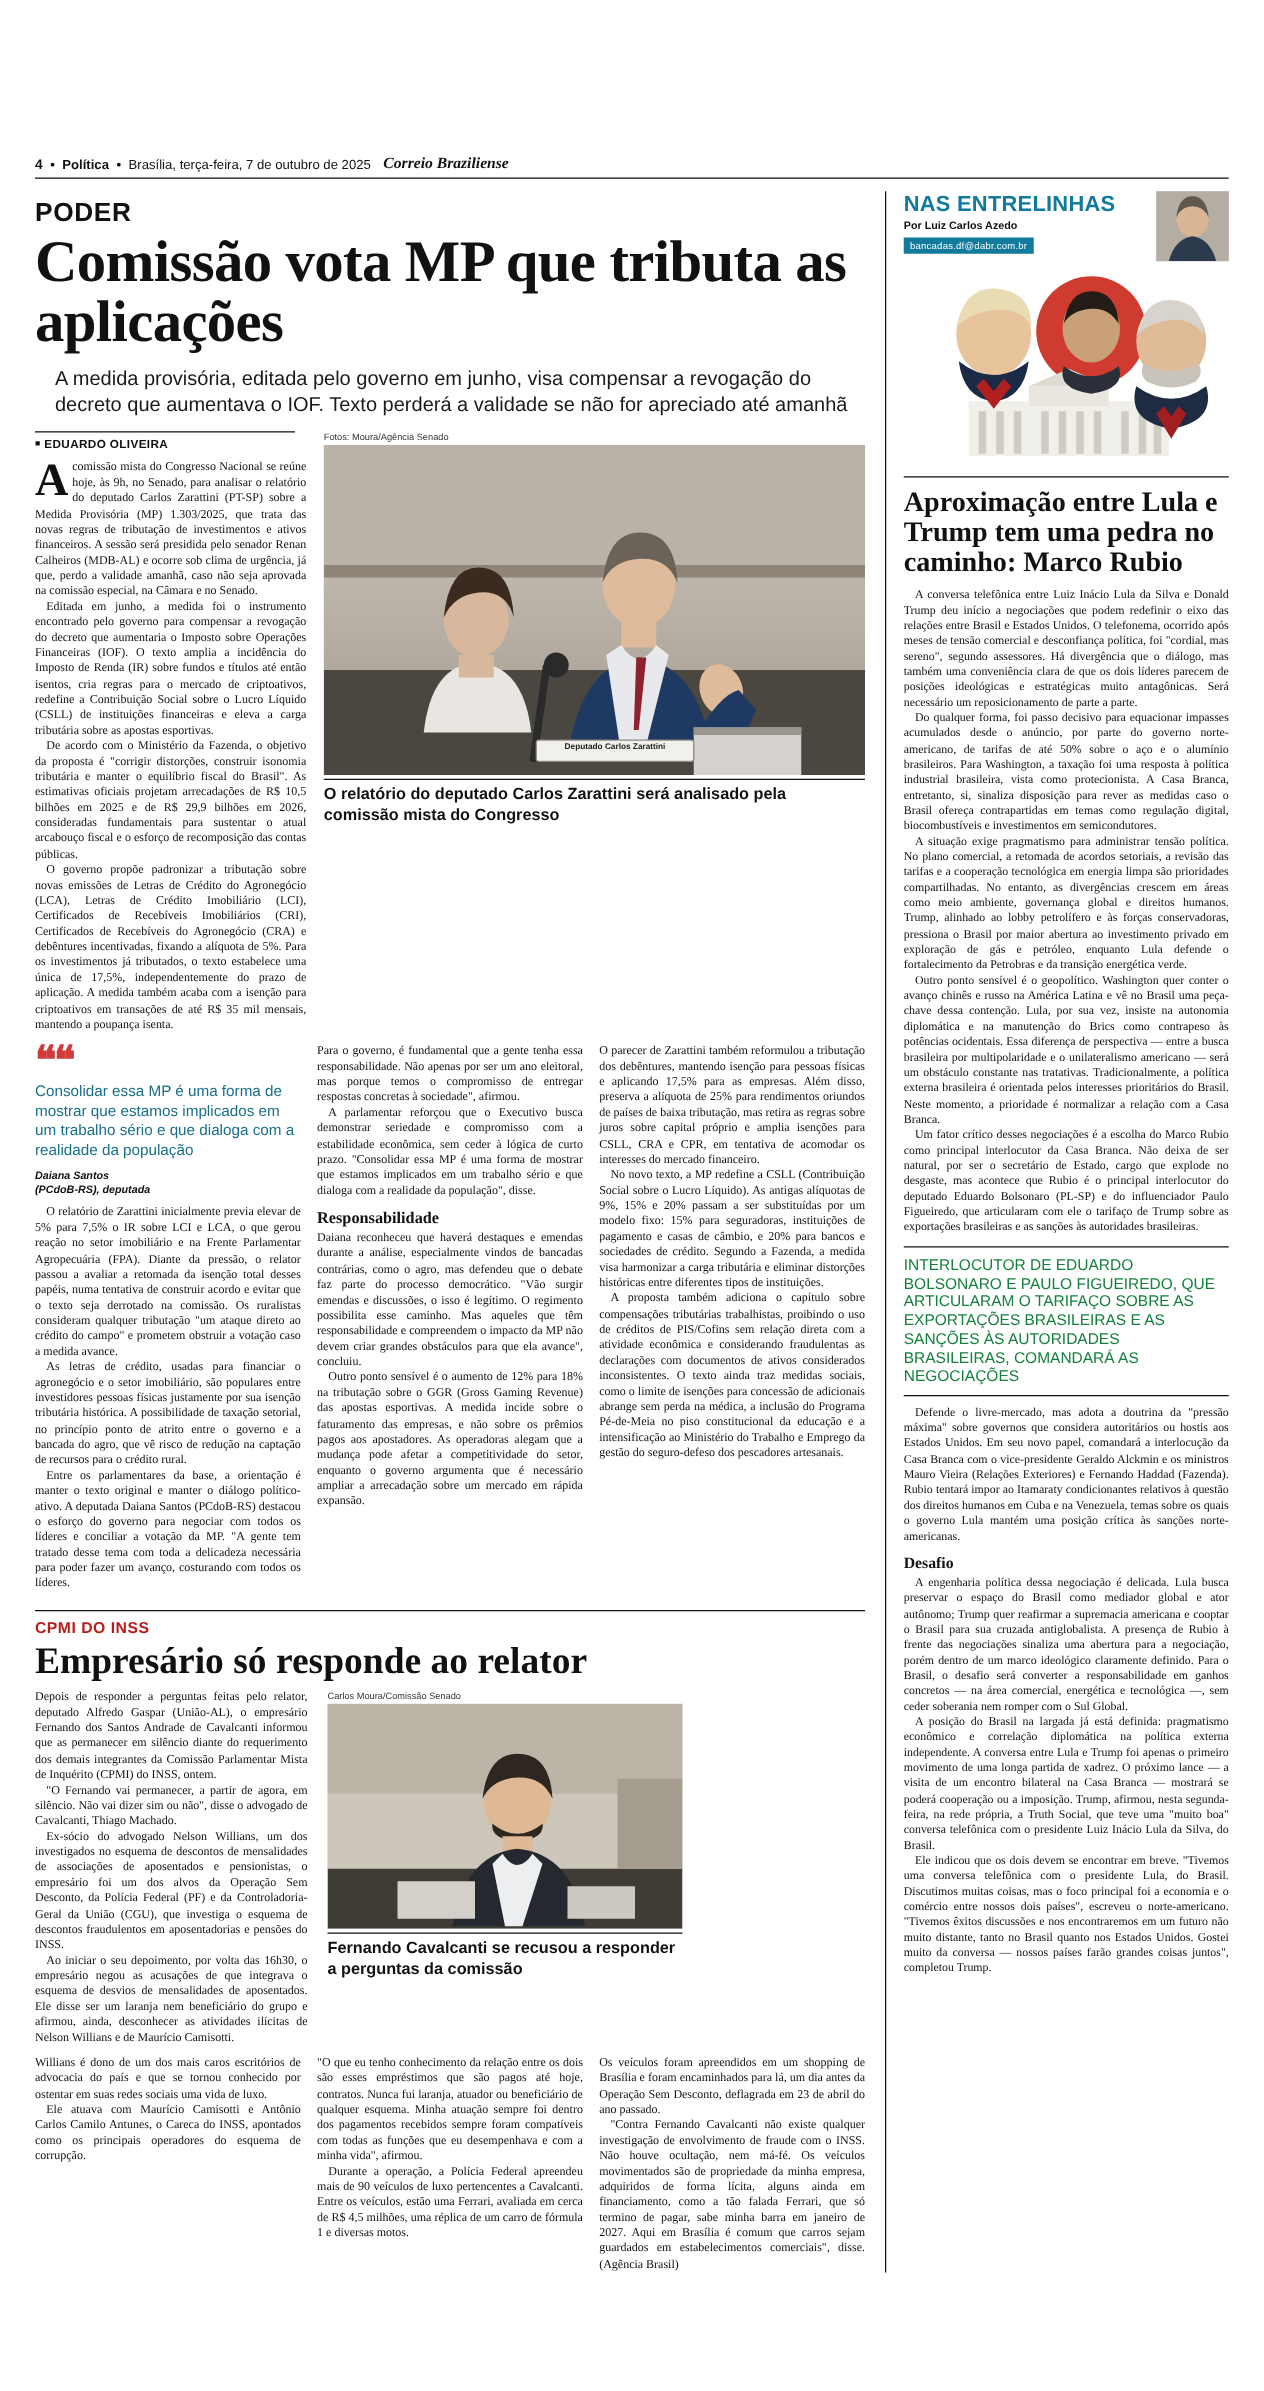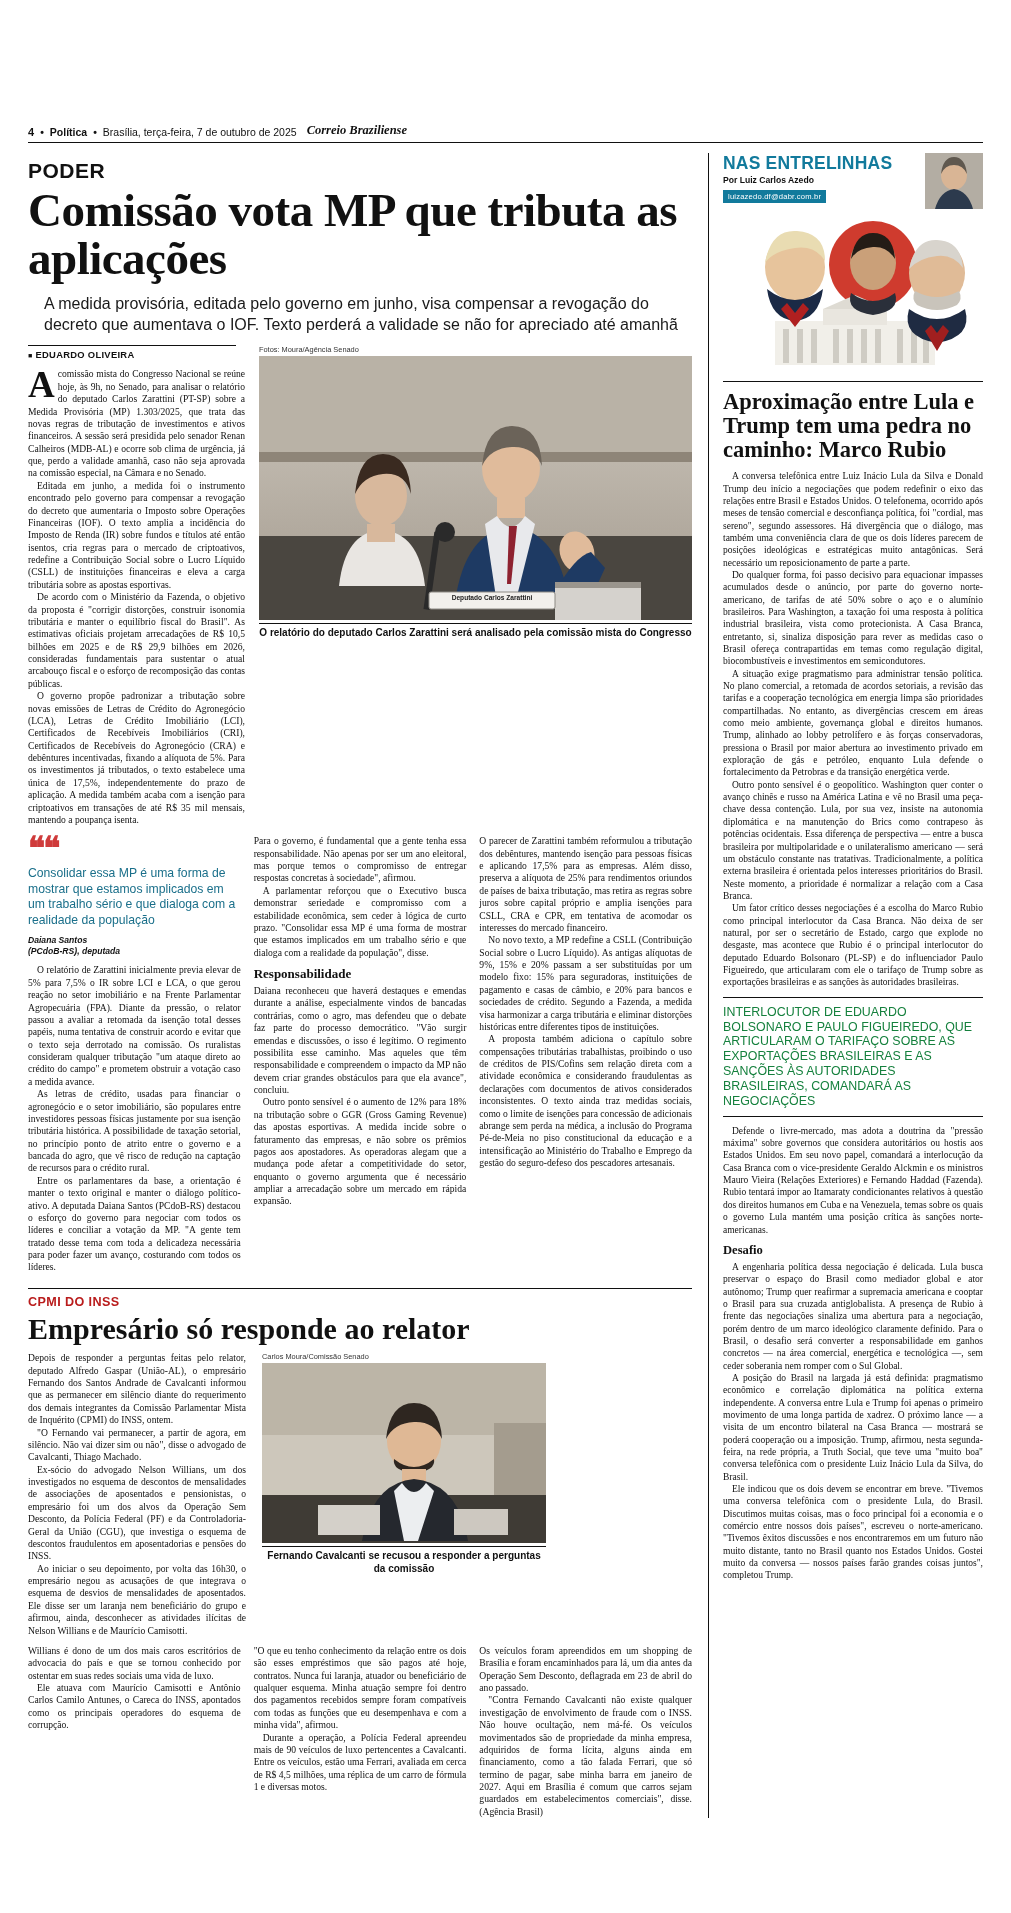--- a/index.html
+++ b/index.html
@@ -67,22 +67,22 @@
     font-family:"Liberation Sans", sans-serif;
     font-size:7.4px; color:#333; margin:0 0 2px 0;
   }
   .photo {
     position:relative; overflow:hidden;
     background:#c8c3bb;
   }
   .photo.main { width:433px; height:264px; }
   .cap {
     font-family:"Liberation Sans", sans-serif;
-    font-size:10px; font-weight:bold; line-height:1.25;
-    padding-top:3px; border-top:1px solid #111; margin-top:3px;text-align:center;
+    font-size:13px; font-weight:bold; line-height:1.25;
+    padding-top:3px; border-top:1px solid #111; margin-top:3px;
   }
 
   
   .ph-bg { position:absolute; inset:0; }
   .blur { filter:blur(0.4px); }
   p.body {
     font-size:9.6px; line-height:1.29; text-align:justify;
     margin:0 0 0 0; text-indent:9px;
     font-family:"Liberation Serif", serif;
     hyphens:auto;
@@ -299,42 +299,42 @@
               <path d="M140 120 q12 18 24 0 l8 8 -16 50 -14 0 -10-50z" fill="#eceef0"></path>
               <rect x="56" y="142" width="62" height="30" fill="#d4d0c9"></rect>
               <rect x="192" y="146" width="54" height="26" fill="#cdc8c0"></rect>
               <rect x="232" y="60" width="52" height="72" fill="#a49c8e"></rect>
             </svg>
           </div>
           <div class="cap">Fernando Cavalcanti se recusou a responder a perguntas da comissão</div>
         </div>
       </div>
 
-      <div style="display:flex; gap:13px; margin-top:8px;justify-content:flex-end;">
+      <div style="display:flex; gap:13px; margin-top:8px;">
         <div style="width:218px;">
           <p class="body first">Willians é dono de um dos mais caros escritórios de advocacia do país e que se tornou conhecido por ostentar em suas redes sociais uma vida de luxo.</p>
           <p class="body">Ele atuava com Maurício Camisotti e Antônio Carlos Camilo Antunes, o Careca do INSS, apontados como os principais operadores do esquema de corrupção.</p>
         </div>
         <div style="width:218px;">
           <p class="body first">"O que eu tenho conhecimento da relação entre os dois são esses empréstimos que são pagos até hoje, contratos. Nunca fui laranja, atuador ou beneficiário de qualquer esquema. Minha atuação sempre foi dentro dos pagamentos recebidos sempre foram compatíveis com todas as funções que eu desempenhava e com a minha vida", afirmou.</p>
           <p class="body">Durante a operação, a Polícia Federal apreendeu mais de 90 veículos de luxo pertencentes a Cavalcanti. Entre os veículos, estão uma Ferrari, avaliada em cerca de R$ 4,5 milhões, uma réplica de um carro de fórmula 1 e diversas motos.</p>
         </div>
         <div style="width:218px;">
           <p class="body first">Os veículos foram apreendidos em um shopping de Brasília e foram encaminhados para lá, um dia antes da Operação Sem Desconto, deflagrada em 23 de abril do ano passado.</p>
           <p class="body">"Contra Fernando Cavalcanti não existe qualquer investigação de envolvimento de fraude com o INSS. Não houve ocultação, nem má-fé. Os veículos movimentados são de propriedade da minha empresa, adquiridos de forma lícita, alguns ainda em financiamento, como a tão falada Ferrari, que só termino de pagar, sabe minha barra em janeiro de 2027. Aqui em Brasília é comum que carros sejam guardados em estabelecimentos comerciais", disse. (Agência Brasil)</p>
         </div>
       </div>
     </div>
 
     <div class="right-col">
       <div class="ne-top">
         <div>
           <div class="ne-head">NAS ENTRELINHAS</div>
           <div class="ne-by">Por Luiz Carlos Azedo</div>
-          <div class="ne-mail">luizazedo.df@dabr.com.br</div>
+          <div class="ne-mail">bancadas.df@dabr.com.br</div>
         </div>
         <div class="col-portrait">
           <svg viewBox="0 0 58 56" preserveAspectRatio="none">
             <rect width="58" height="56" fill="#b3ada3"></rect>
             <ellipse cx="29" cy="22" rx="13" ry="15" fill="#d9b595"></ellipse>
             <path d="M16 21 q2-17 13-17 q11 0 13 17 q-4-9 -13-9 q-9 0 -13 9z" fill="#5f584f"></path>
             <path d="M10 56 q5-18 19-20 q14 2 19 20z" fill="#2c3a4d"></path>
           </svg>
         </div>
       </div>

